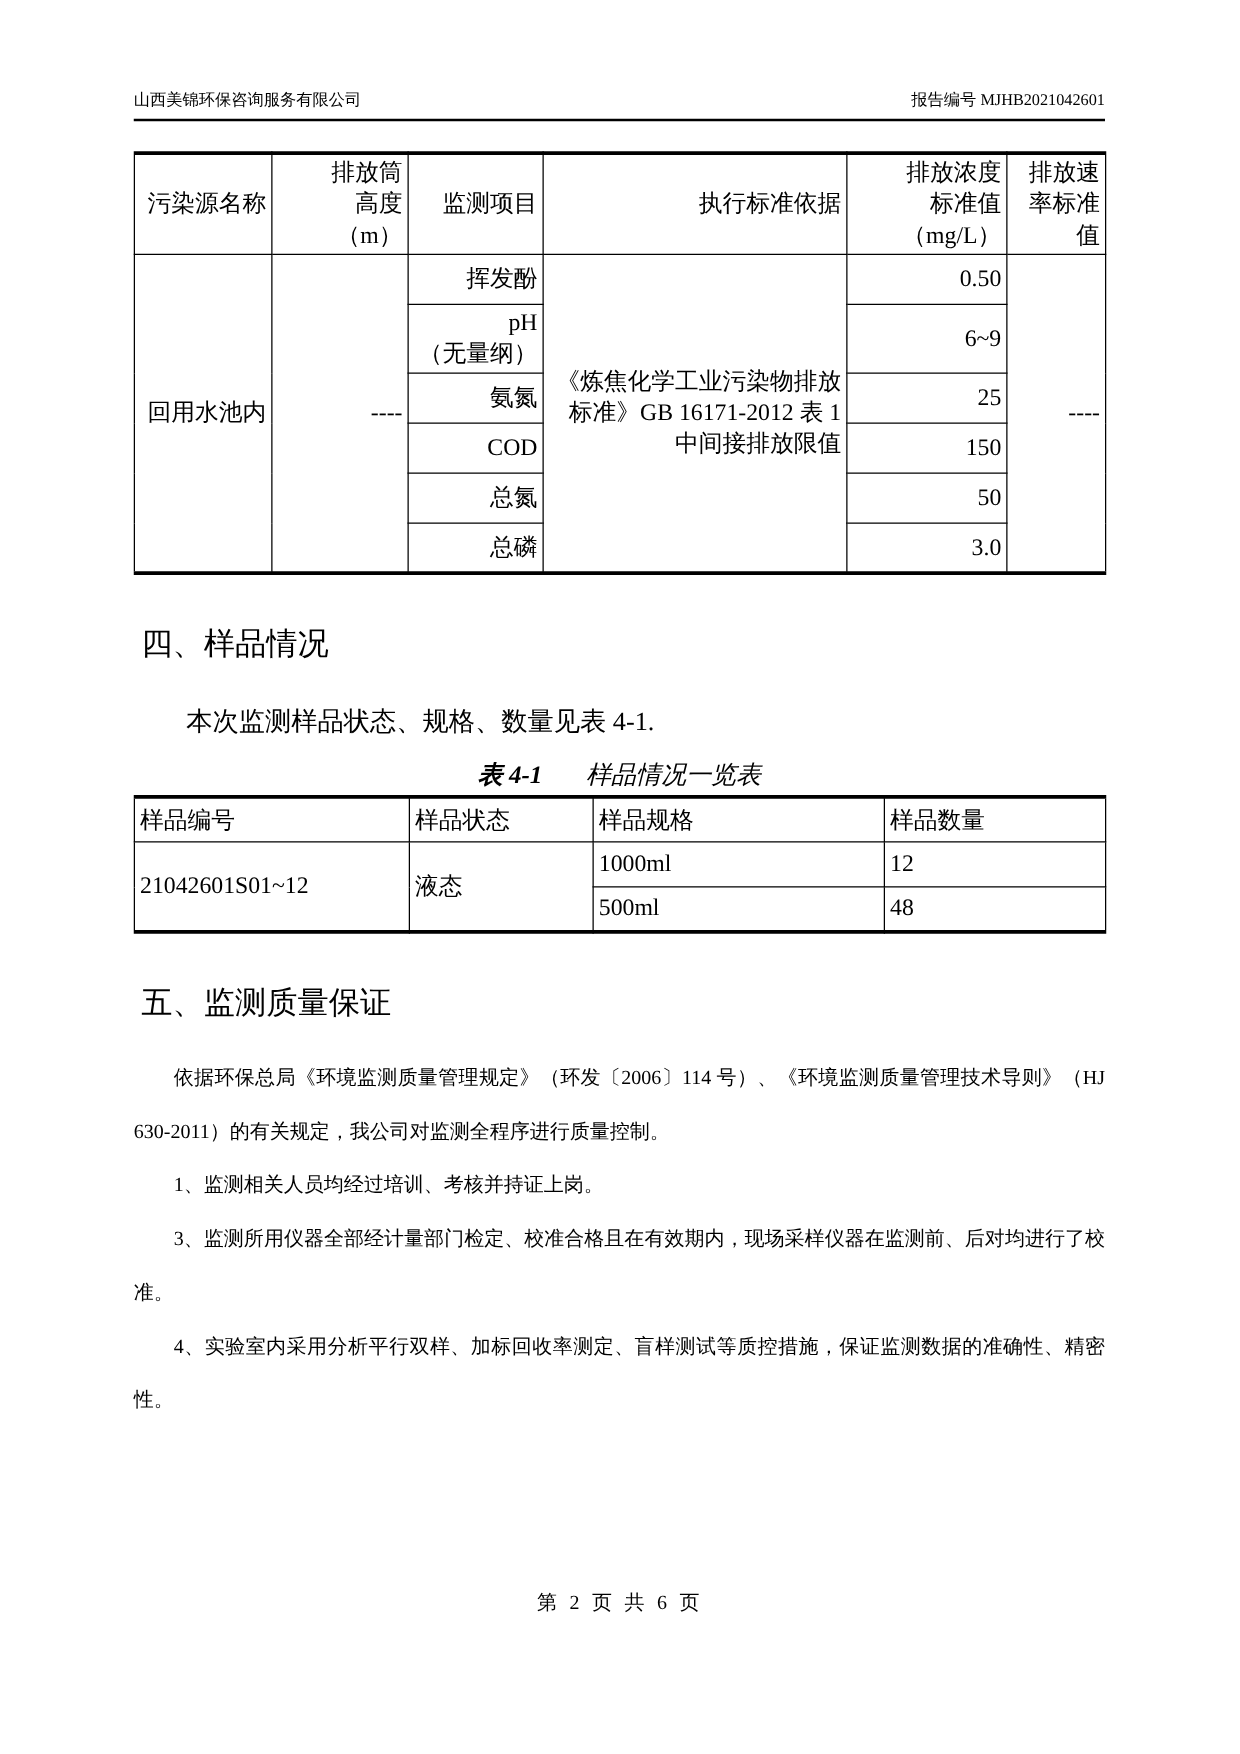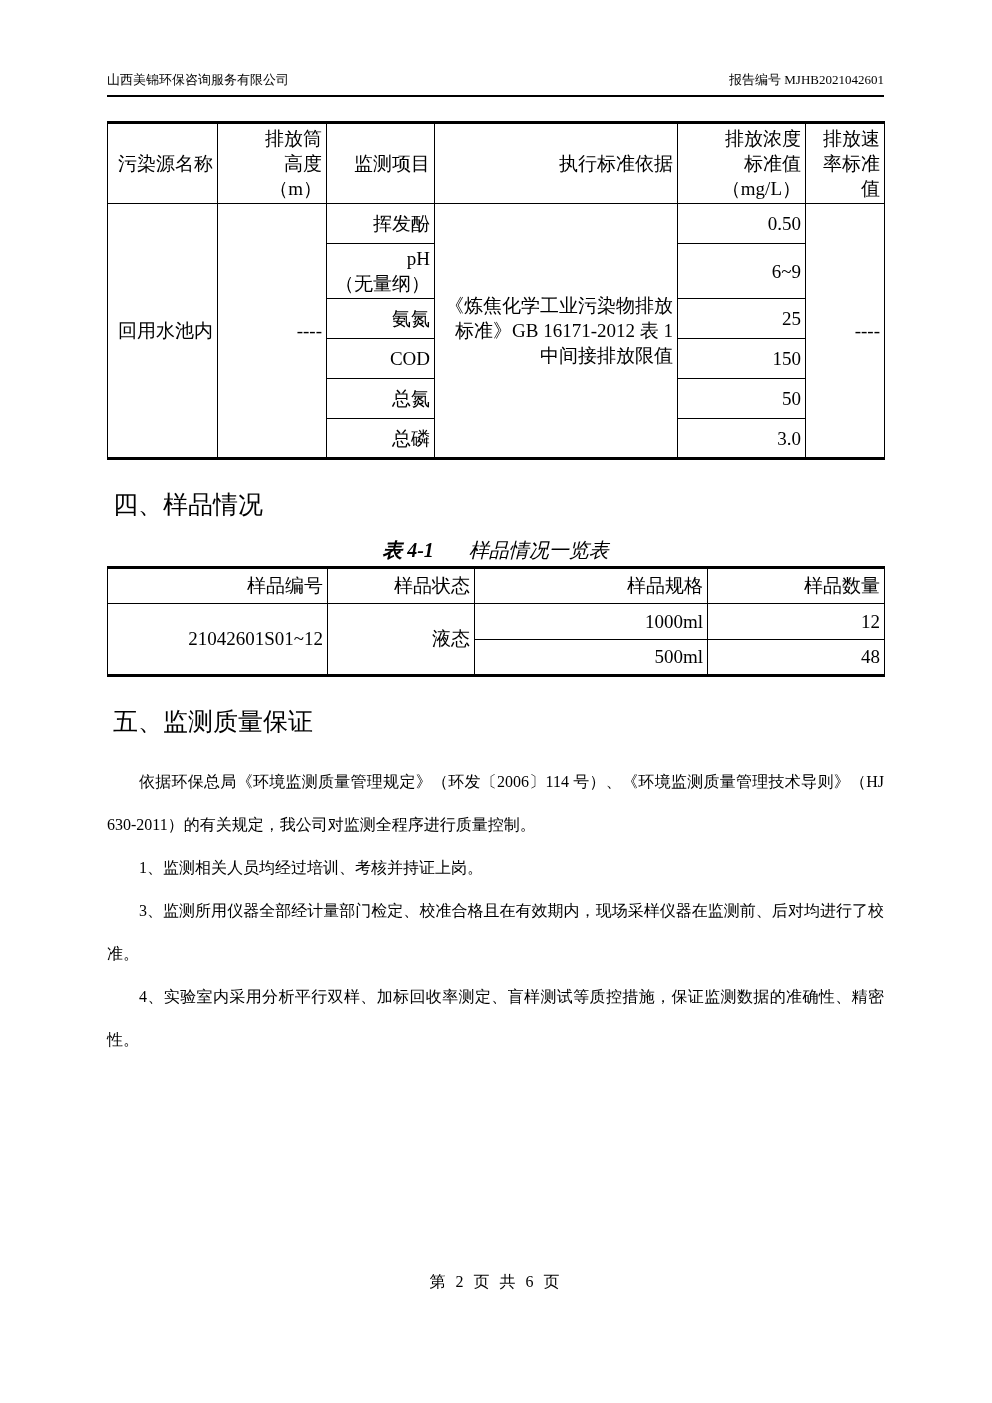--- a/index.html
+++ b/index.html
@@ -27,28 +27,28 @@
   .t1 td {
     border:1px solid #000000; text-align:right; vertical-align:middle;
     font-size:19px; line-height:1.32; padding:2px 4px; overflow:hidden;
   }
   .t1 tr.hrow { height:77px; }
   .t1 tr.brow { height:40px; }
   .ml { white-space:pre-line; }
 
   .t2 { margin-top:3px; border-top:3px solid #000; border-bottom:3px solid #000; }
   .t2 td {
-    border:1px solid #000; text-align:right; vertical-align:middle;
+    border:1px solid #000; text-align:left; vertical-align:middle;
     font-size:19px; padding:0 4px; overflow:hidden;
   }
   .t2 tr { height:36px; }
 
   
   .sec-heading {
-    margin:29px 0 0 6px;
+    margin:40px 0 0 6px;
     font-size:25px; font-weight:normal; line-height:32px;
   }
   .para-lead {
     margin:31px 0 0 0;
     font-size:21px; line-height:28px; text-indent:2em;
   }
   .caption { margin-top:16px; text-align:center; font-size:20px; line-height:26px;font-style:italic; }
   .caption .lbl { font-weight:bold; margin-right:30px; }
 
   .sec5-body { margin-top:22px; font-size:16px; line-height:43px; text-align:justify; }
@@ -120,20 +120,21 @@
         </tr>
         <tr class="brow">
           <td>总磷</td>
           <td>3.0</td>
         </tr>
       </tbody>
     </table>
 
     <h2 class="sec-heading">四、样品情况</h2>
 
+    <p class="para-lead">本次监测样品状态、规格、数量见表 4-1.</p>
 
     <div class="caption">
       <span class="lbl">表 4-1</span>
       <span>样品情况一览表</span>
     </div>
 
     <table class="t2">
       <colgroup>
         <col style="width:220px">
           <col style="width:147px">

